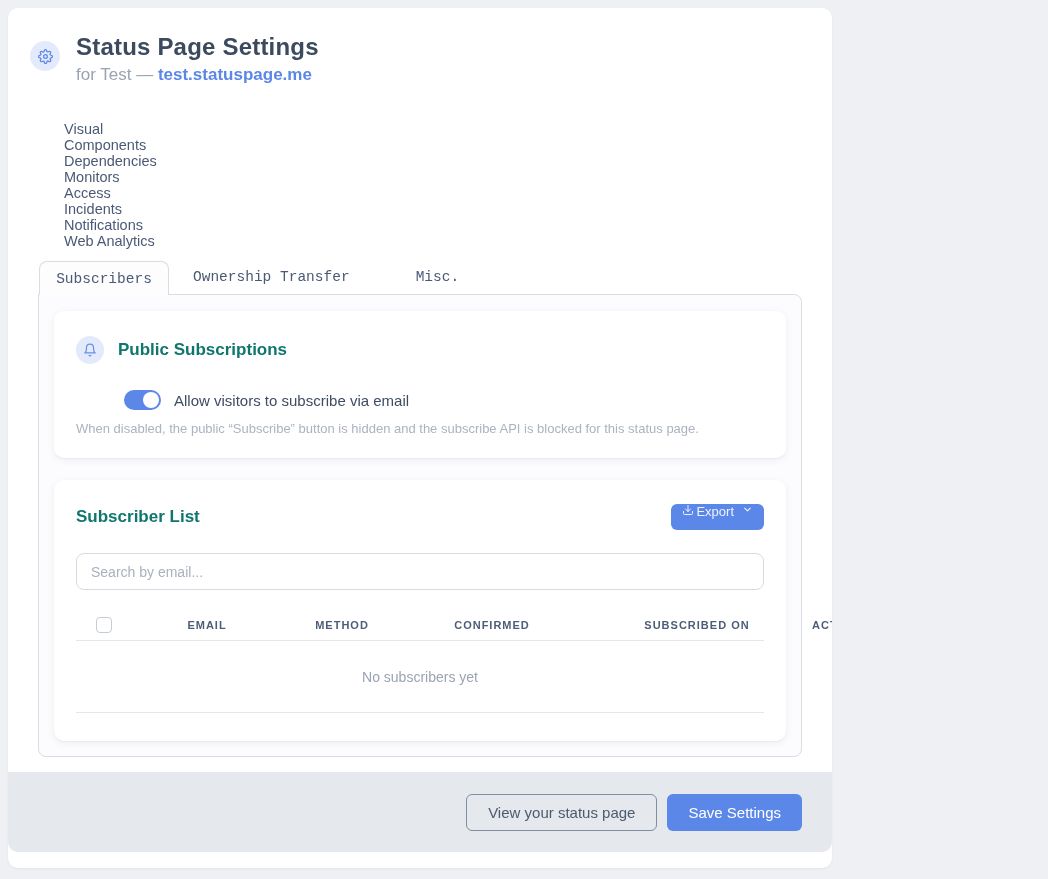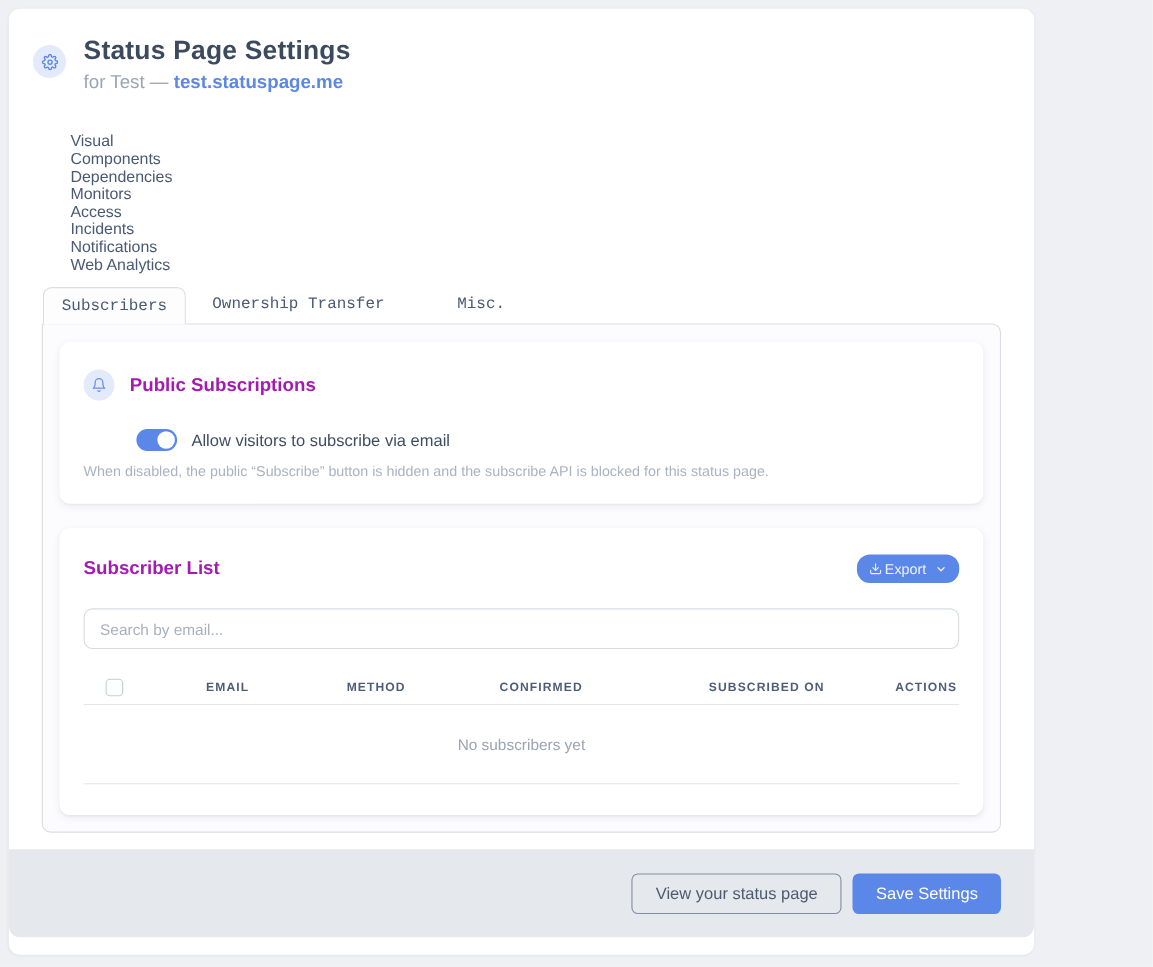--- a/index.html
+++ b/index.html
@@ -5,21 +5,21 @@
   * { margin:0; padding:0; box-sizing:border-box; }
   html,body { width:1048px; height:879px; }
   body {
     background:#eef0f3;
     font-family:"Liberation Sans", sans-serif;
     position:relative;
     color:#3c4a5e;
   }
   .app-card {
     position:absolute; left:8px; top:8px;
-    width:932px; height:860px;
+    width:824px; height:860px;
     background:#ffffff;
     border-radius:10px;
     box-shadow:0 1px 3px rgba(16,24,40,.05);
     overflow:hidden;
   }
   
   .header { display:flex; padding:25px 0 0 22px; }
   .header-icon-circle {
     width:30px; height:30px; border-radius:50%;
     background:#e3eafb; color:#5b87e8;
@@ -69,21 +69,21 @@
     box-shadow:0 1px 2px rgba(16,24,40,.04), 0 2px 8px rgba(16,24,40,.06);
   }
   
   .card-subscriptions { padding:25px 22px 22px; }
   .card-head { display:flex; align-items:center; gap:14px; }
   .bell-circle {
     width:28px; height:28px; border-radius:50%;
     background:#e3eafb; color:#6b8fe8;
     display:flex; align-items:center; justify-content:center; flex:none;
   }
-  .card-heading { font-size:17px; font-weight:700; color:#a21caf; }
+  .card-heading { font-size:17px; font-weight:700; color:#0f766e; }
   .toggle-row { display:flex; align-items:center; margin-top:26px;padding-left:48px; }
   .toggle {
     width:37px; height:20px; border-radius:10px;
     background:#5b87e8; position:relative; cursor:pointer; flex:none;
   }
   .toggle-knob {
     position:absolute; top:2px; right:2px;
     width:16px; height:16px; border-radius:50%; background:#ffffff;
   }
   .toggle-label { margin-left:13px; font-size:15px; color:#3f4c61; }
@@ -98,23 +98,23 @@
     background:#e3eafb; color:#5b87e8;
     display:flex; align-items:center; justify-content:center; flex:none;
   }
   .stat-label { font-size:13px; color:#9aa4b2; }
   .stat-value { font-size:25px; color:#3c4a5e; font-weight:500; margin-top:2px; line-height:1; }
   
   .card-list { margin-top:22px; padding:24px 22px 28px; }
   .list-head { display:flex; align-items:center; justify-content:space-between; }
   .btn-export {
     background:#5b87e8; color:#eef2ff; border:none; cursor:pointer;
-    height:26px; padding:0 11px; border-radius:12px;
+    height:26px; padding:0 11px; border-radius:6px;
     font-size:13px; font-family:inherit;
-    display:flex; align-items:center; gap:2px;
+    display:flex; gap:2px;
   }
   .btn-export .chev { margin-left:6px; display:flex; }
   .search-input {
     margin-top:23px; width:100%; height:37px;
     border:1px solid #d8dce2; border-radius:8px;
     padding:0 14px; font-size:14px; font-family:inherit;
     color:#3f4c61; background:#fff; outline:none;
   }
   .search-input::placeholder { color:#a9b1bd; }
   .sub-table { margin-top:19px; }

